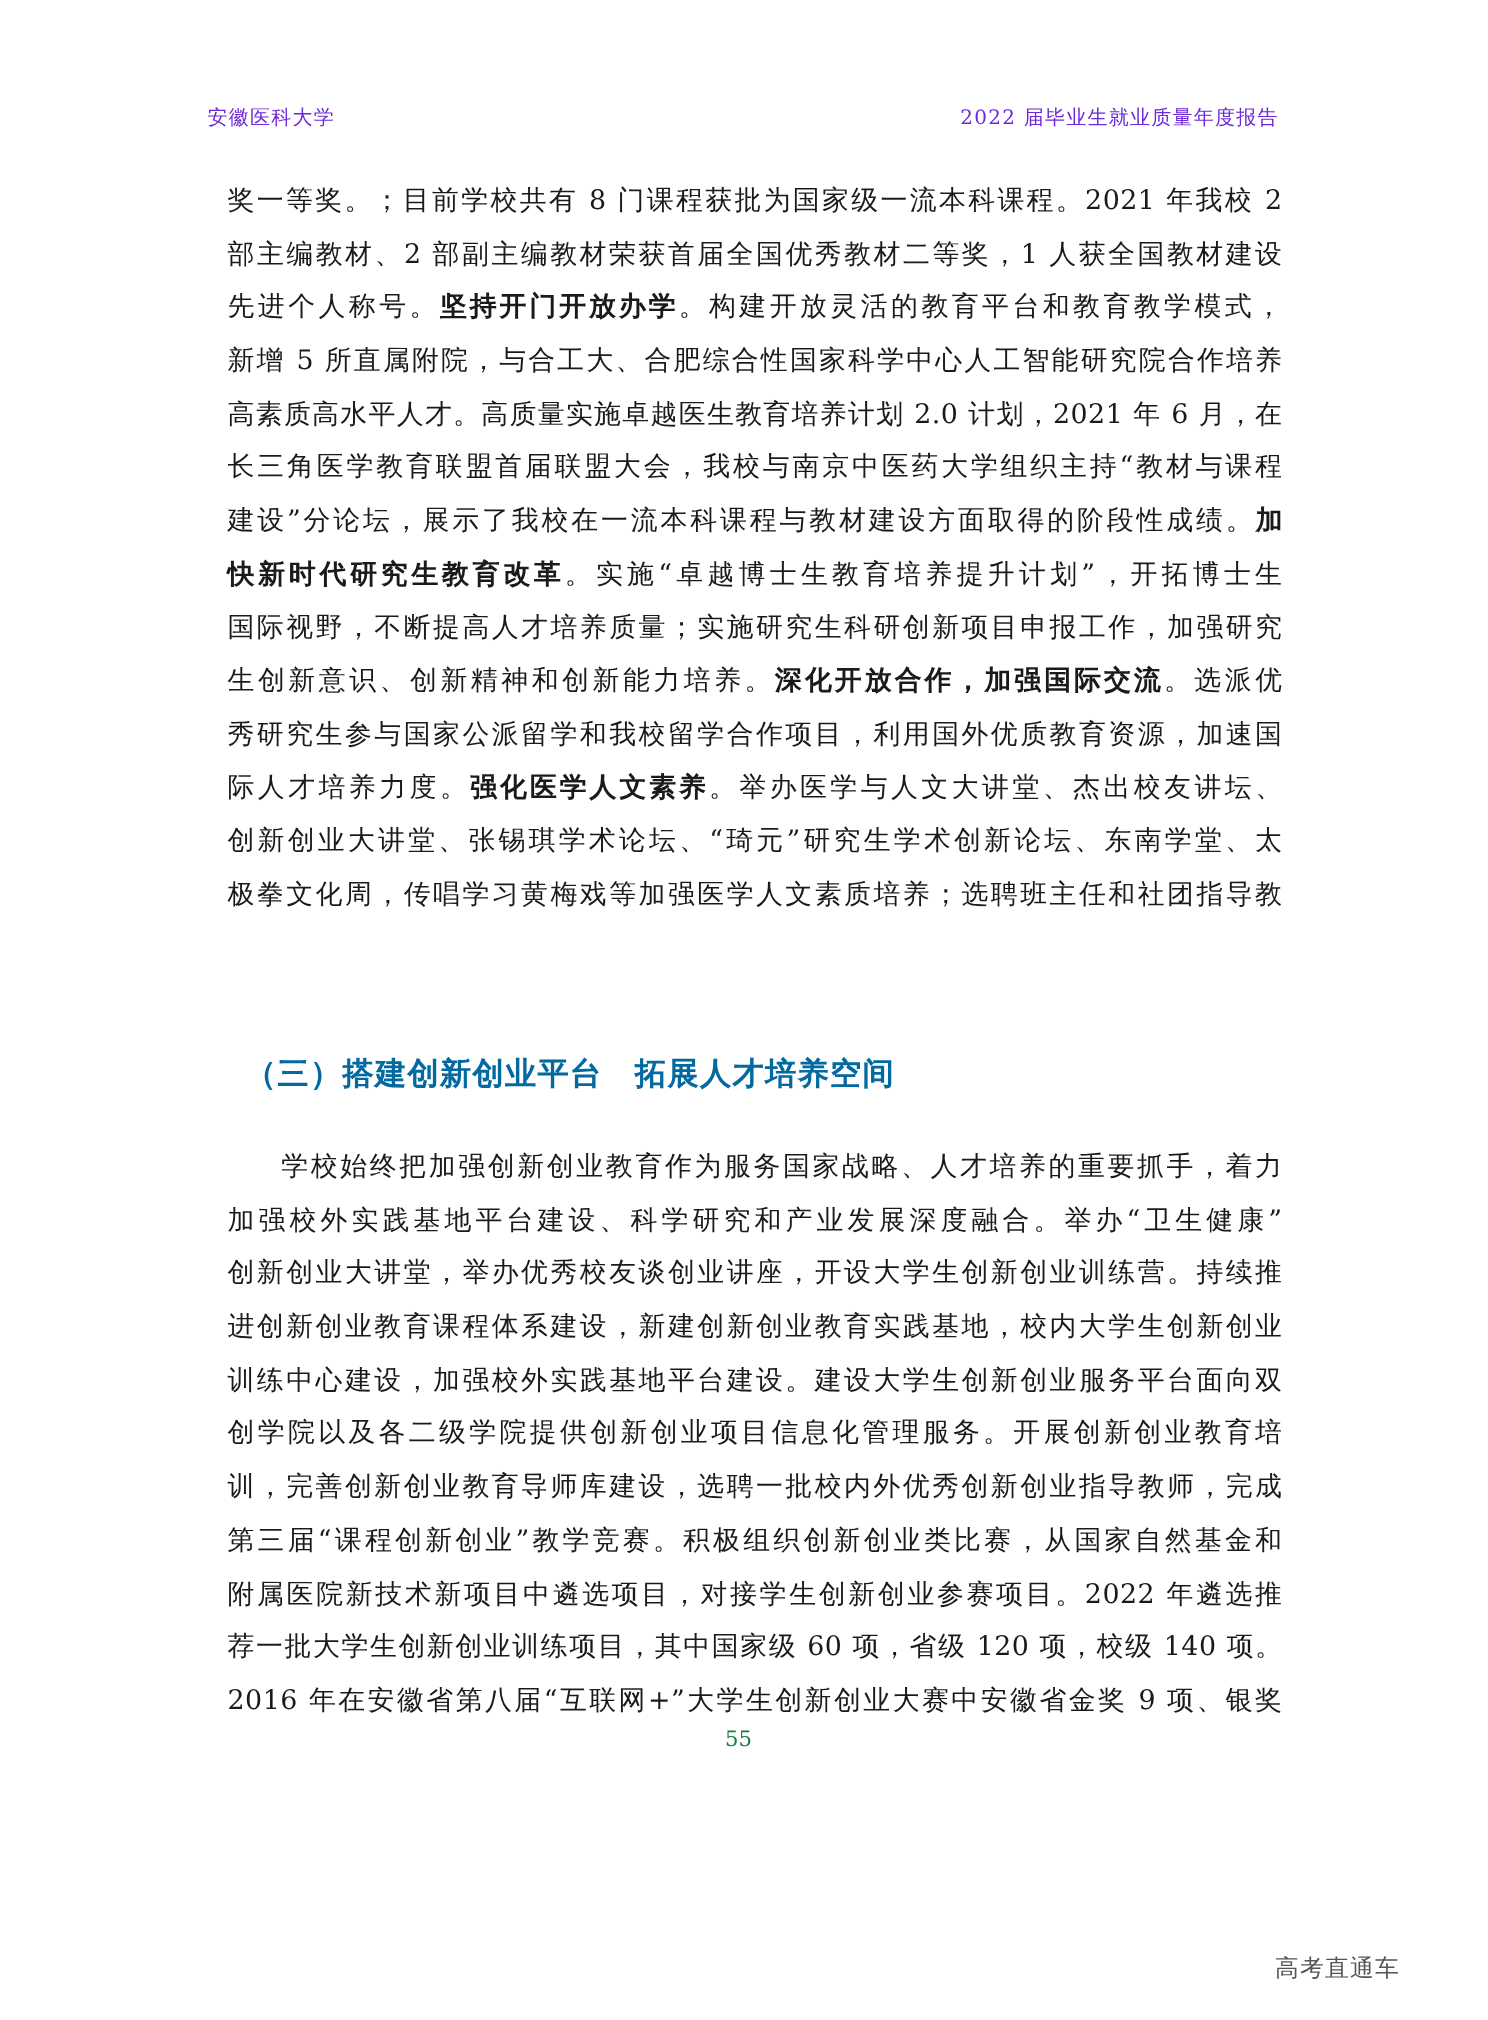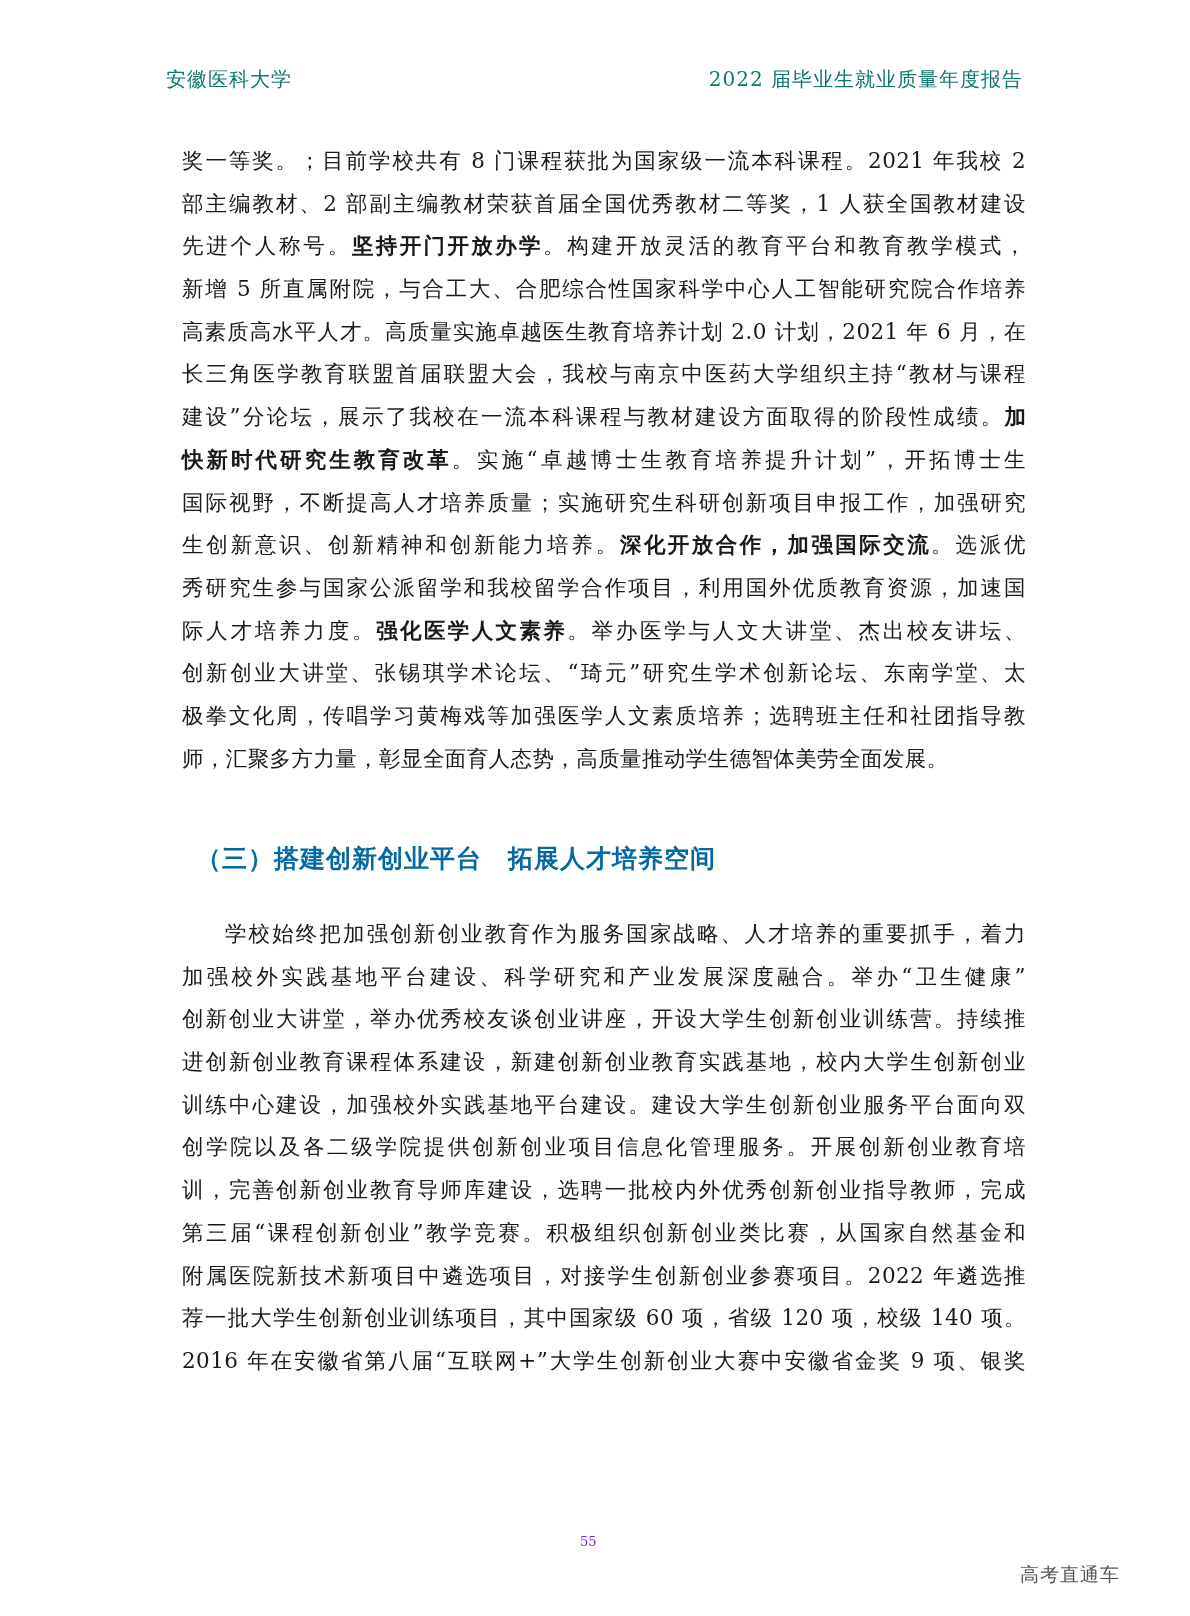--- a/index.html
+++ b/index.html
@@ -10,26 +10,26 @@
   body {
     width: 1190px;
     height: 1616px;
     position: relative;
     overflow: hidden;
     font-family: "DejaVu Serif", "Liberation Serif", serif;
     color: #1a1a1a;
   }
   .page-header {
     position: absolute;
-    top: 66px;
+    top: 84px;
     left: 166px;
     width: 857px;
     height: 30px;
-    font-size: 20px;
-    color: #0f766e;
+    font-size: 16px;
+    color: #6d28d9;
     letter-spacing: 1px;
   }
   .page-header .left { position: absolute; left: 0; top: 0; }
   .page-header .right { position: absolute; right: 0; top: 0; }
 
   .body-block {
     position: absolute;
     left: 166px;
     width: 860px;
   }
@@ -60,24 +60,24 @@
     font-family: "DejaVu Sans", "Liberation Sans", sans-serif;
     font-weight: bold;
     font-size: 25px;
     color: #0369a1;
     letter-spacing: 1px;
     white-space: pre;
   }
 
   .page-number {
     position: absolute;
-    top: 1534px;
+    top: 1382px;
     left: 580px;
-    font-size: 13px;
-    color: #6d28d9;
+    font-size: 17px;
+    color: #15803d;
   }
   .watermark {
     position: absolute;
     top: 1562px;
     left: 1020px;
     font-family: "DejaVu Sans", "Liberation Sans", sans-serif;
     font-size: 19px;
     color: #555;
     letter-spacing: 1px;
   }
@@ -98,21 +98,20 @@
     <div class="line"><span>高素质高水平人才。高质量实施卓越医生教育培养计划 2.0 计划，2021 年 6 月，在</span></div>
     <div class="line"><span>长三角医学教育联盟首届联盟大会，我校与南京中医药大学组织主持“教材与课程</span></div>
     <div class="line"><span>建设”分论坛，展示了我校在一流本科课程与教材建设方面取得的阶段性成绩。</span><b>加</b></div>
     <div class="line"><b>快新时代研究生教育改革</b><span>。实施“卓越博士生教育培养提升计划”，开拓博士生</span></div>
     <div class="line"><span>国际视野，不断提高人才培养质量；实施研究生科研创新项目申报工作，加强研究</span></div>
     <div class="line"><span>生创新意识、创新精神和创新能力培养。</span><b>深化开放合作，加强国际交流</b><span>。选派优</span></div>
     <div class="line"><span>秀研究生参与国家公派留学和我校留学合作项目，利用国外优质教育资源，加速国</span></div>
     <div class="line"><span>际人才培养力度。</span><b>强化医学人文素养</b><span>。举办医学与人文大讲堂、杰出校友讲坛、</span></div>
     <div class="line"><span>创新创业大讲堂、张锡琪学术论坛、“琦元”研究生学术创新论坛、东南学堂、太</span></div>
     <div class="line"><span>极拳文化周，传唱学习黄梅戏等加强医学人文素质培养；选聘班主任和社团指导教</span></div>
-    <div class="line last"><span>师，汇聚多方力量，彰显全面育人态势，高质量推动学生德智体美劳全面发展。</span></div>
   </div>
 
 <div class="section-heading">（三）搭建创新创业平台　拓展人才培养空间</div>
 
 <div class="body-block" id="block2">
     <div class="line indent"><span>学校始终把加强创新创业教育作为服务国家战略、人才培养的重要抓手，着力</span></div>
     <div class="line"><span>加强校外实践基地平台建设、科学研究和产业发展深度融合。举办“卫生健康”</span></div>
     <div class="line"><span>创新创业大讲堂，举办优秀校友谈创业讲座，开设大学生创新创业训练营。持续推</span></div>
     <div class="line"><span>进创新创业教育课程体系建设，新建创新创业教育实践基地，校内大学生创新创业</span></div>
     <div class="line"><span>训练中心建设，加强校外实践基地平台建设。建设大学生创新创业服务平台面向双</span></div>

